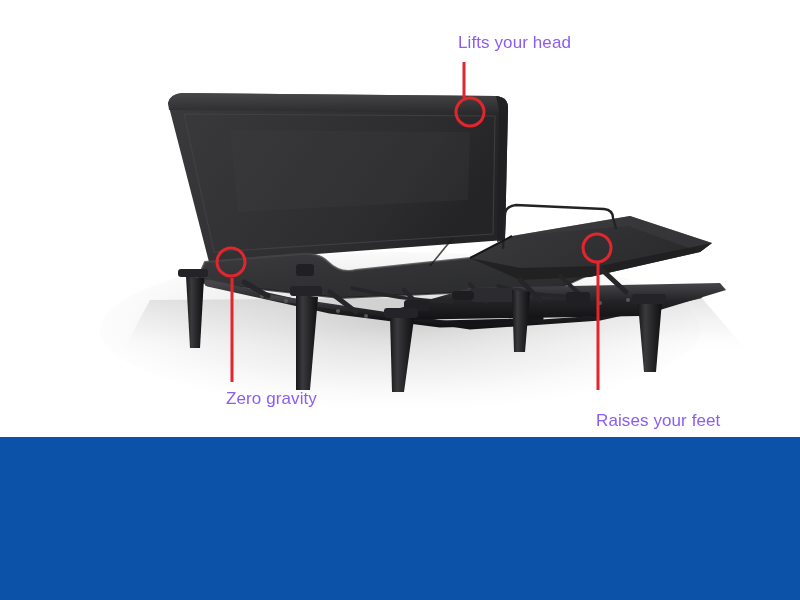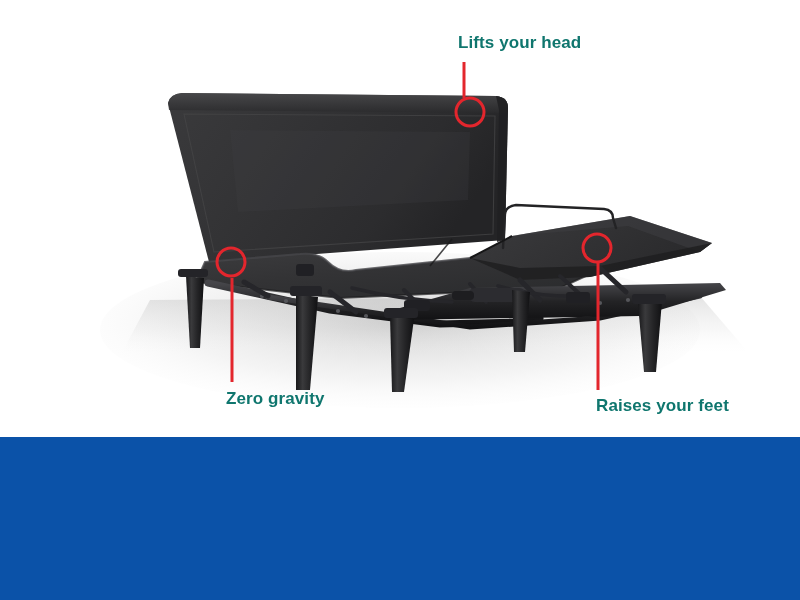--- a/index.html
+++ b/index.html
@@ -18,28 +18,28 @@
     position:absolute; left:0; top:0; width:800px; height:437px;
     background:#ffffff; overflow:hidden;
   }
   .photo-svg { position:absolute; left:0; top:0; }
 
   
   .callout-label {
     position:absolute;
     font-family:"Liberation Sans", sans-serif;
     font-size:17px;
-    font-weight:700;
-    color:#0f766e;
+    font-weight:400;
+    color:#8b5cf6;
     letter-spacing:0.1px;
     white-space:nowrap;
   }
   #label-head  { left:458px; top:33px; }
   #label-zero  { left:226px; top:389px;text-align:right; }
-  #label-feet  { left:596px; top:396px; }
+  #label-feet  { left:596px; top:411px; }
 
   
   .banner {
     position:absolute; left:0; top:437px; width:800px; height:163px;
     background:#0B52A8;
   }
   .banner-inner {
     position:relative; width:100%; height:100%;
   }
 </style>

